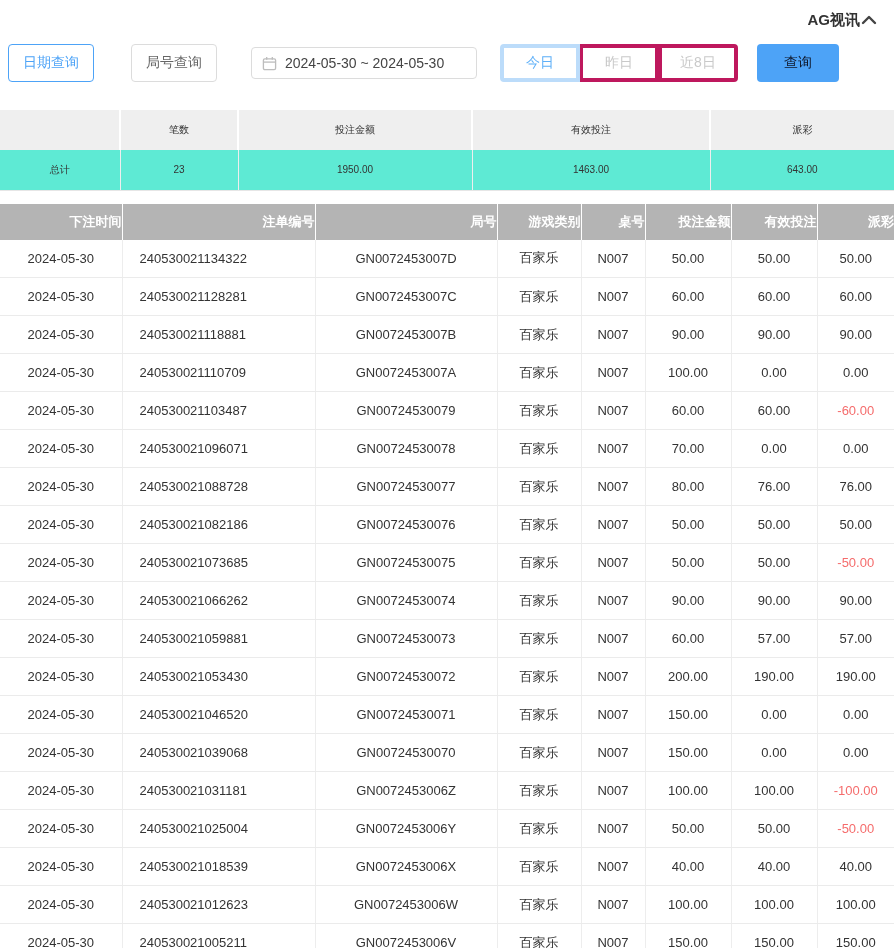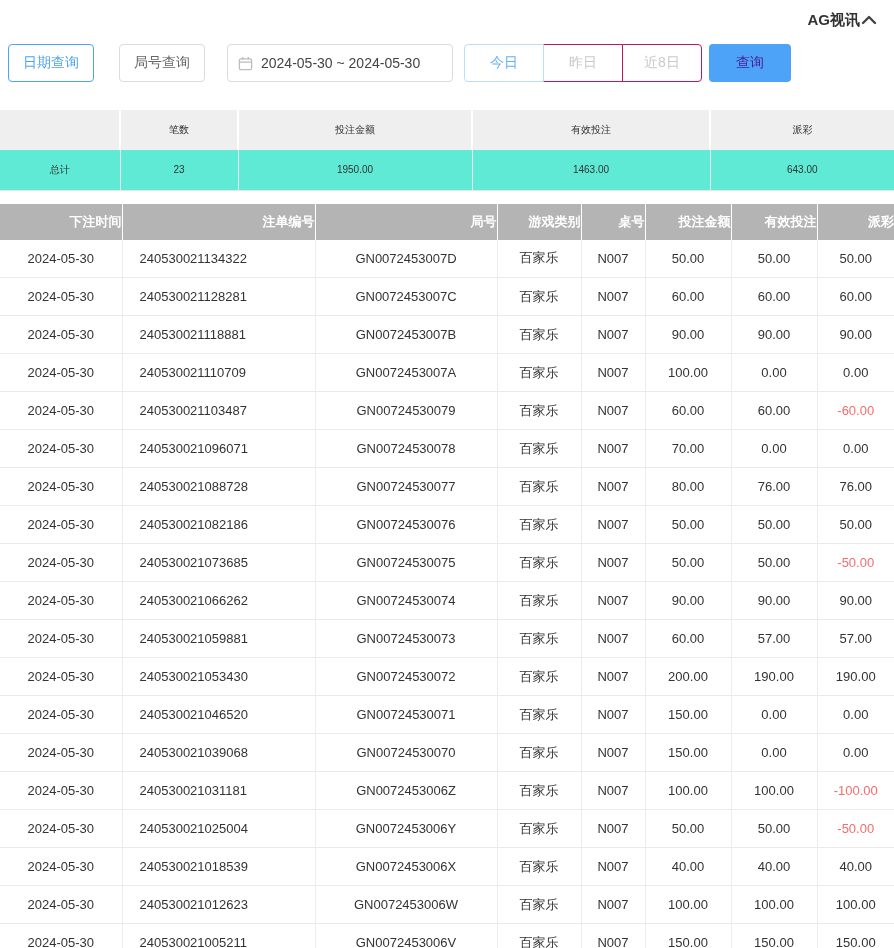--- a/index.html
+++ b/index.html
@@ -28,21 +28,21 @@
     display: flex; align-items: center; justify-content: center;
     cursor: pointer;
     background: none; border: none;
   }
 
   
   .filter-bar {
     display: flex;
     align-items: center;
     padding: 12px 8px 12px 8px;
-    gap: 0;
+    gap: 12px;
   }
   .btn {
     height: 38px;
     font-size: 14px;
     border-radius: 4px;
     background: #fff;
     cursor: pointer;
     font-family: inherit;
   }
   .btn-date-query {
@@ -51,52 +51,52 @@
     padding: 0 14px;
     margin-right: 25px;
   }
   .btn-round-query {
     border: 1px solid #dcdcdc;
     color: #666;
     padding: 0 14px;
     margin-right: 22px;
   }
   .date-input {
-    height: 38px;
+    height: 32px;
     width: 226px;
     border: 1px solid #dcdcdc;
     border-radius: 4px;
     display: flex;
     align-items: center;
     padding: 0 10px;
     gap: 8px;
     cursor: pointer;
     margin-right: 11px;
     background: #fff;
   }
   .date-text { font-size: 14px; color: #444; white-space: nowrap; }
   .btn-group { display: flex; margin-right: 7px; }
   .group-btn {
     height: 38px;
     width: 80px;
     background: #fff;
-    border: 1px solid #be185d;
+    border: 4px solid #be185d;
     font-size: 14px;
     color: #c9c9c9;
     cursor: pointer;
     margin-left: -1px;
     font-family: inherit;
   }
   .group-btn:first-child { border-radius: 4px 0 0 4px; margin-left: 0; }
   .group-btn:last-child { border-radius: 0 4px 4px 0; }
   .group-btn.active { color: #5fb0f8; border-color: #bcdcfa; position: relative; z-index: 1; }
   .btn-search {
     border: none;
     background: #4da3f7;
-    color: #4c1d95;
+    color: #0f172a;
     width: 82px;
     height: 38px;
   }
 
   
   .summary-table {
     width: 894px;
     border-collapse: collapse;
     table-layout: fixed;
     margin-top: 16px;

